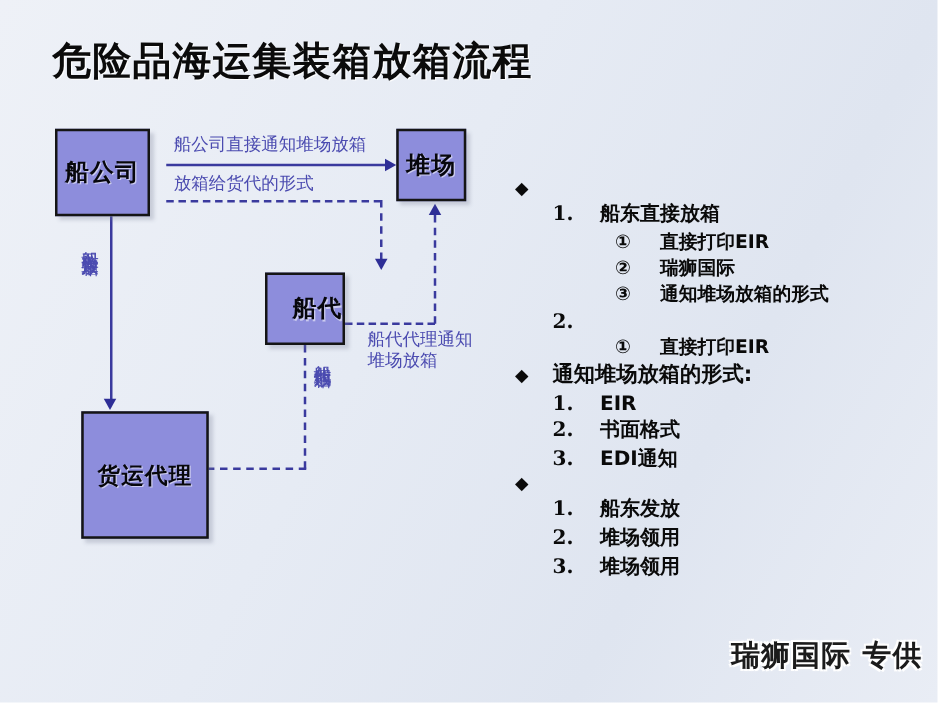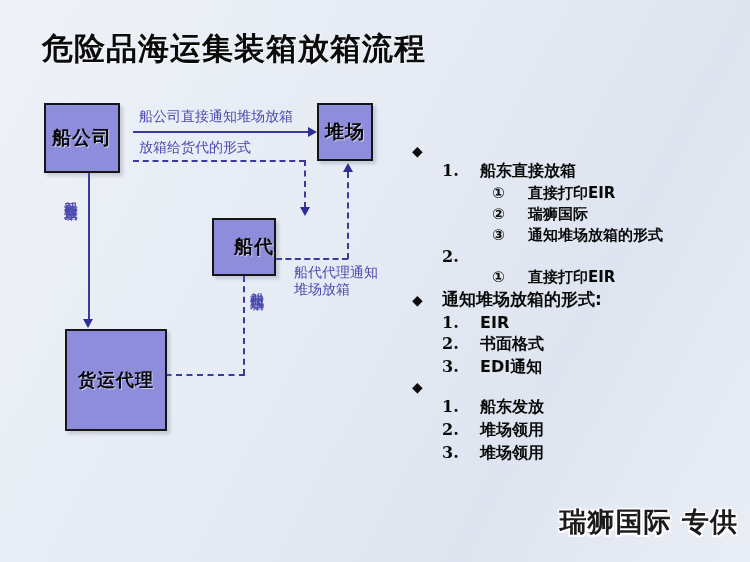--- a/index.html
+++ b/index.html
@@ -147,21 +147,21 @@
   .lvl1 { font-size: 16px; padding-left: 30px; margin-top: 2px; }
   .lvl1 .b-marker { width: 38px; font-family: "DejaVu Serif", "Liberation Serif", serif; }
   .lvl2 { font-size: 15px; padding-left: 80px; margin-top: 2px; }
   .lvl2 .b-marker { width: 36px; }
 
   
   #watermark {
     position: absolute;
     right: 12px;
     bottom: 22px;
-    font-size: 27px;
+    font-size: 23px;
     font-weight: bold;
     color: #1b1b1b;
     letter-spacing: 1px;
     text-shadow:
       -1.5px -1.5px 0 #ffffff,
        1.5px -1.5px 0 #ffffff,
       -1.5px  1.5px 0 #ffffff,
        1.5px  1.5px 0 #ffffff,
        0 0 4px #ffffff;
   }

